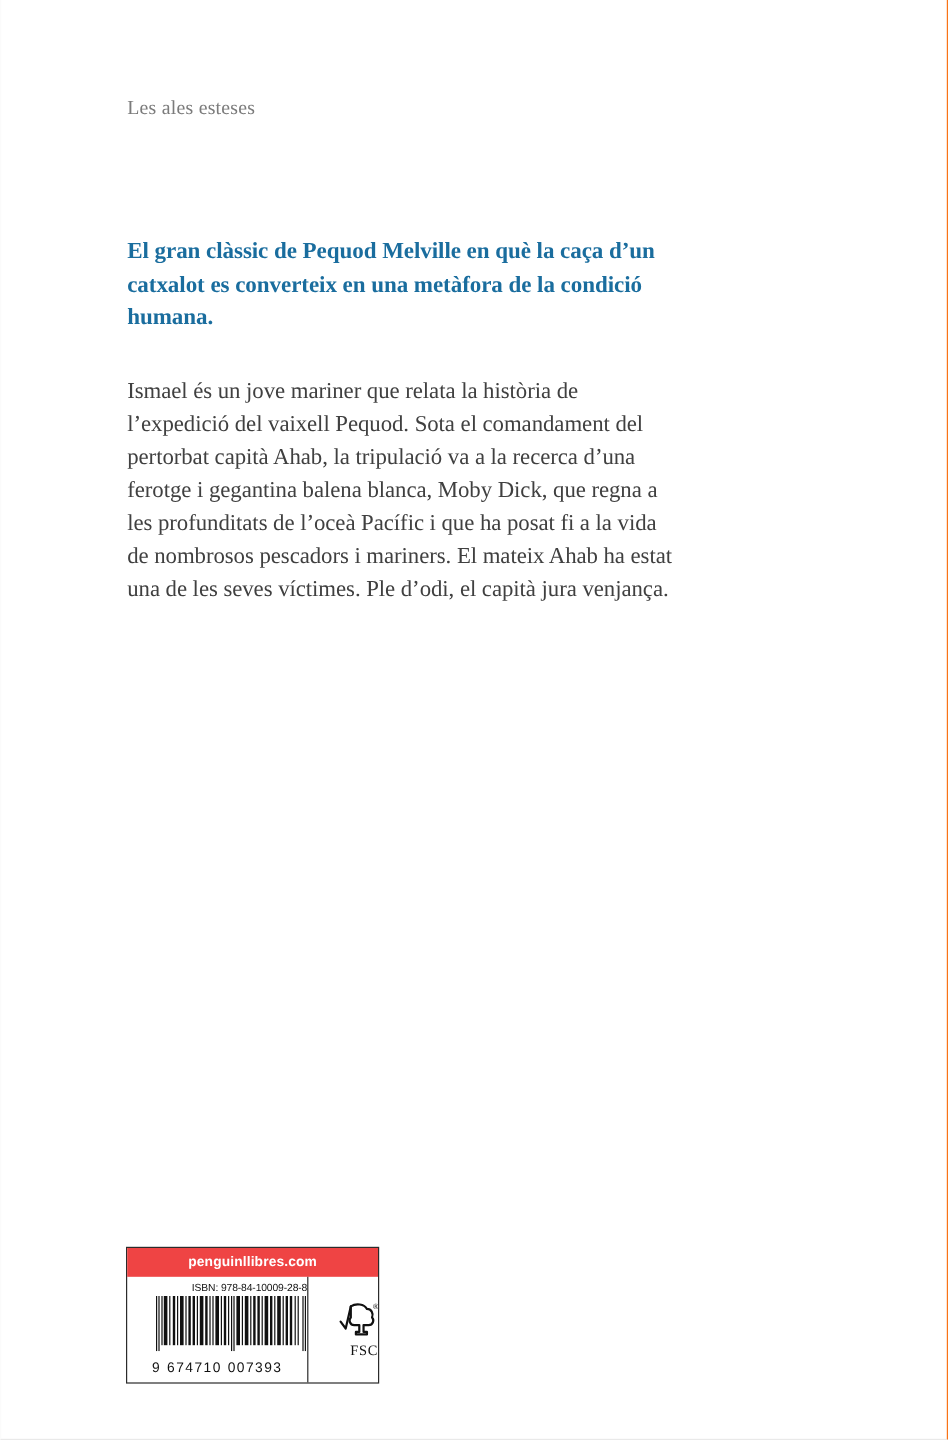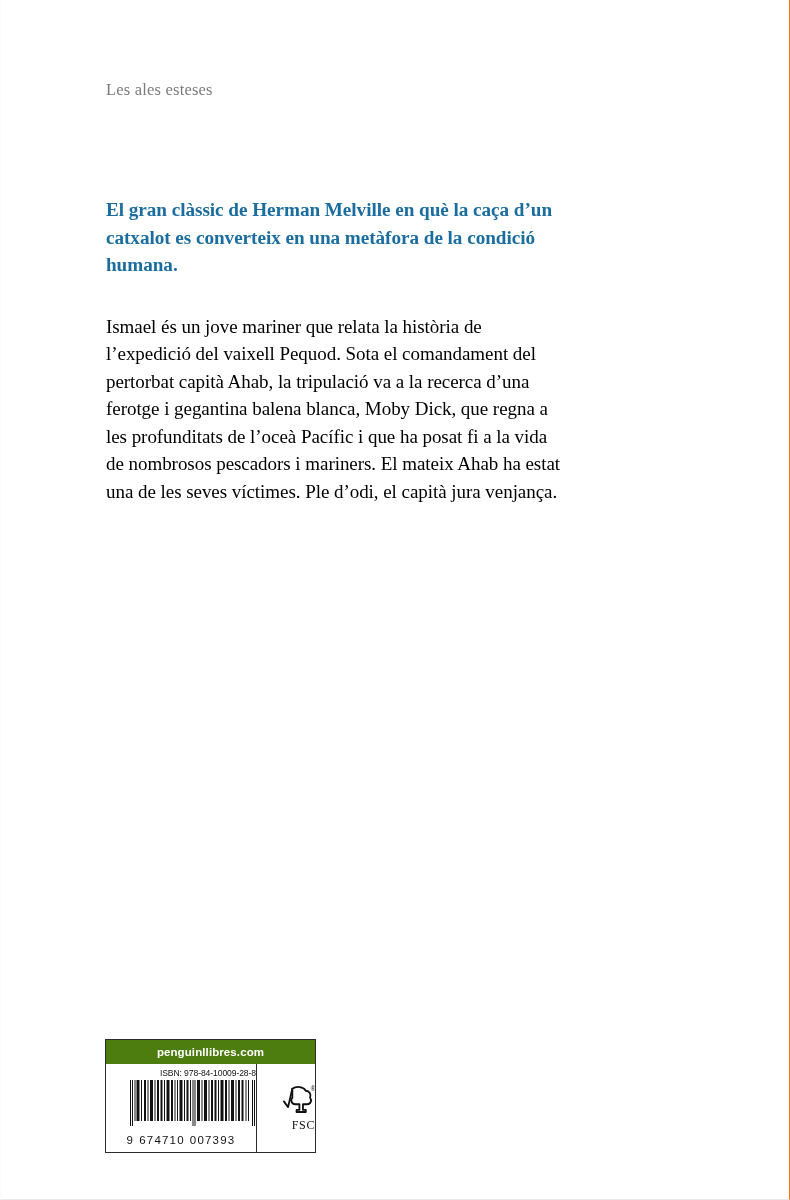--- a/index.html
+++ b/index.html
@@ -54,40 +54,40 @@
     line-height: 27.5px;
     color: #1a6d9e;
     letter-spacing: -0.05px;
   }
 
   .para {
     margin: 0 0 22px 0;
     font-family: "Liberation Serif", serif;
     font-size: 19px;
     line-height: 27.6px;
-    color: #000000;
+    color: #404040;
     letter-spacing: -0.05px;
   }
   .para:last-child { margin-bottom: 0; }
 
   
   .barcode-block {
     position: absolute;
     left: 104px;
     top: 1039px;
     width: 211px;
     height: 114px;
     box-sizing: border-box;
     border: 1px solid #2b2b2b;
     background: #ffffff;
   }
 
   .publisher-band {
     height: 24px;
-    background: #4d7c0f;
+    background: #ef4444;
     display: flex;
     align-items: center;
     justify-content: center;
   }
   .publisher-band span {
     font-family: "Liberation Sans", sans-serif;
     font-weight: bold;
     font-size: 11.5px;
     color: #ffffff;
     letter-spacing: 0.1px;
@@ -158,21 +158,21 @@
 </style>
 </head>
 <body>
 
 <div class="page">
 
   <div class="series">Les ales esteses</div>
 
   <div class="content">
 
-    <p class="headline">El gran clàssic de Herman Melville en què la caça d’un catxalot es converteix en una metàfora de la condició humana.</p>
+    <p class="headline">El gran clàssic de Pequod Melville en què la caça d’un catxalot es converteix en una metàfora de la condició humana.</p>
 
     <p class="para">Ismael és un jove mariner que relata la història de l’expedició del vaixell Pequod. Sota el comandament del pertorbat capità Ahab, la tripulació va a la recerca d’una ferotge i gegantina balena blanca, Moby Dick, que regna a les profunditats de l’oceà Pacífic i que ha posat fi a la vida de nombrosos pescadors i mariners. El mateix Ahab ha estat una de les seves víctimes. Ple d’odi, el capità jura venjança.</p>
 
   </div>
 
   <div class="barcode-block">
 
     <div class="publisher-band">
       <span>penguinllibres.com</span>
     </div>

